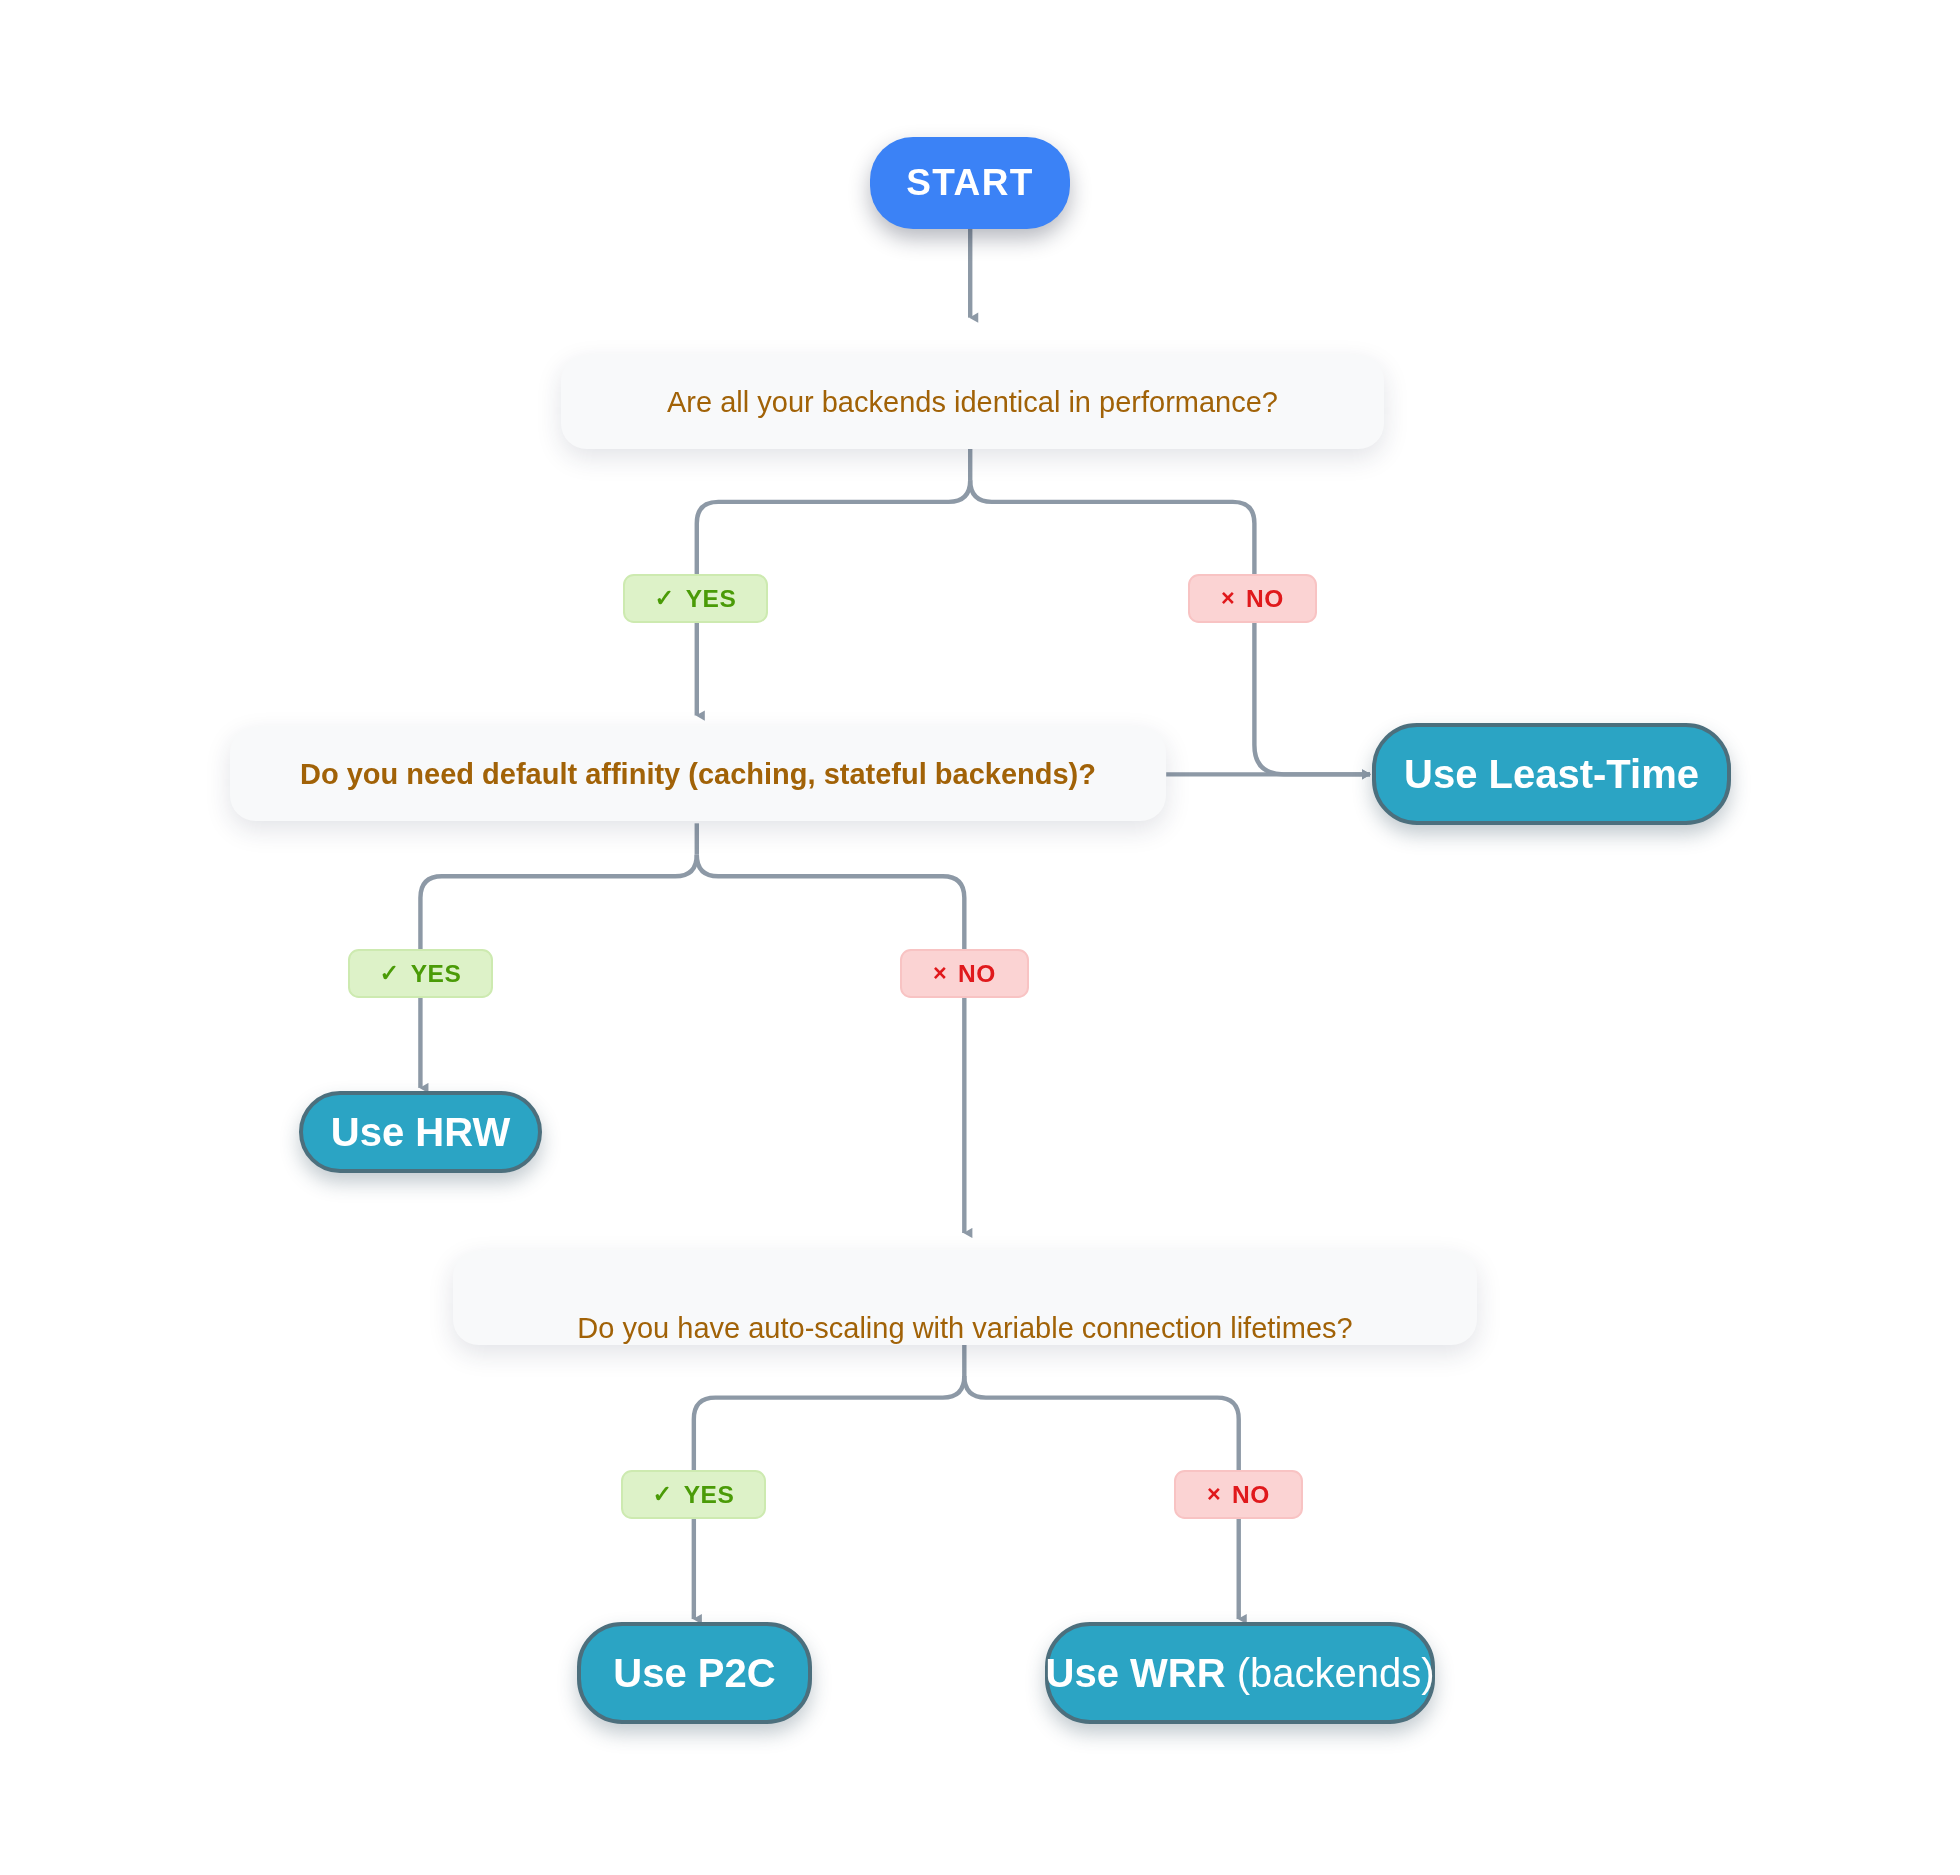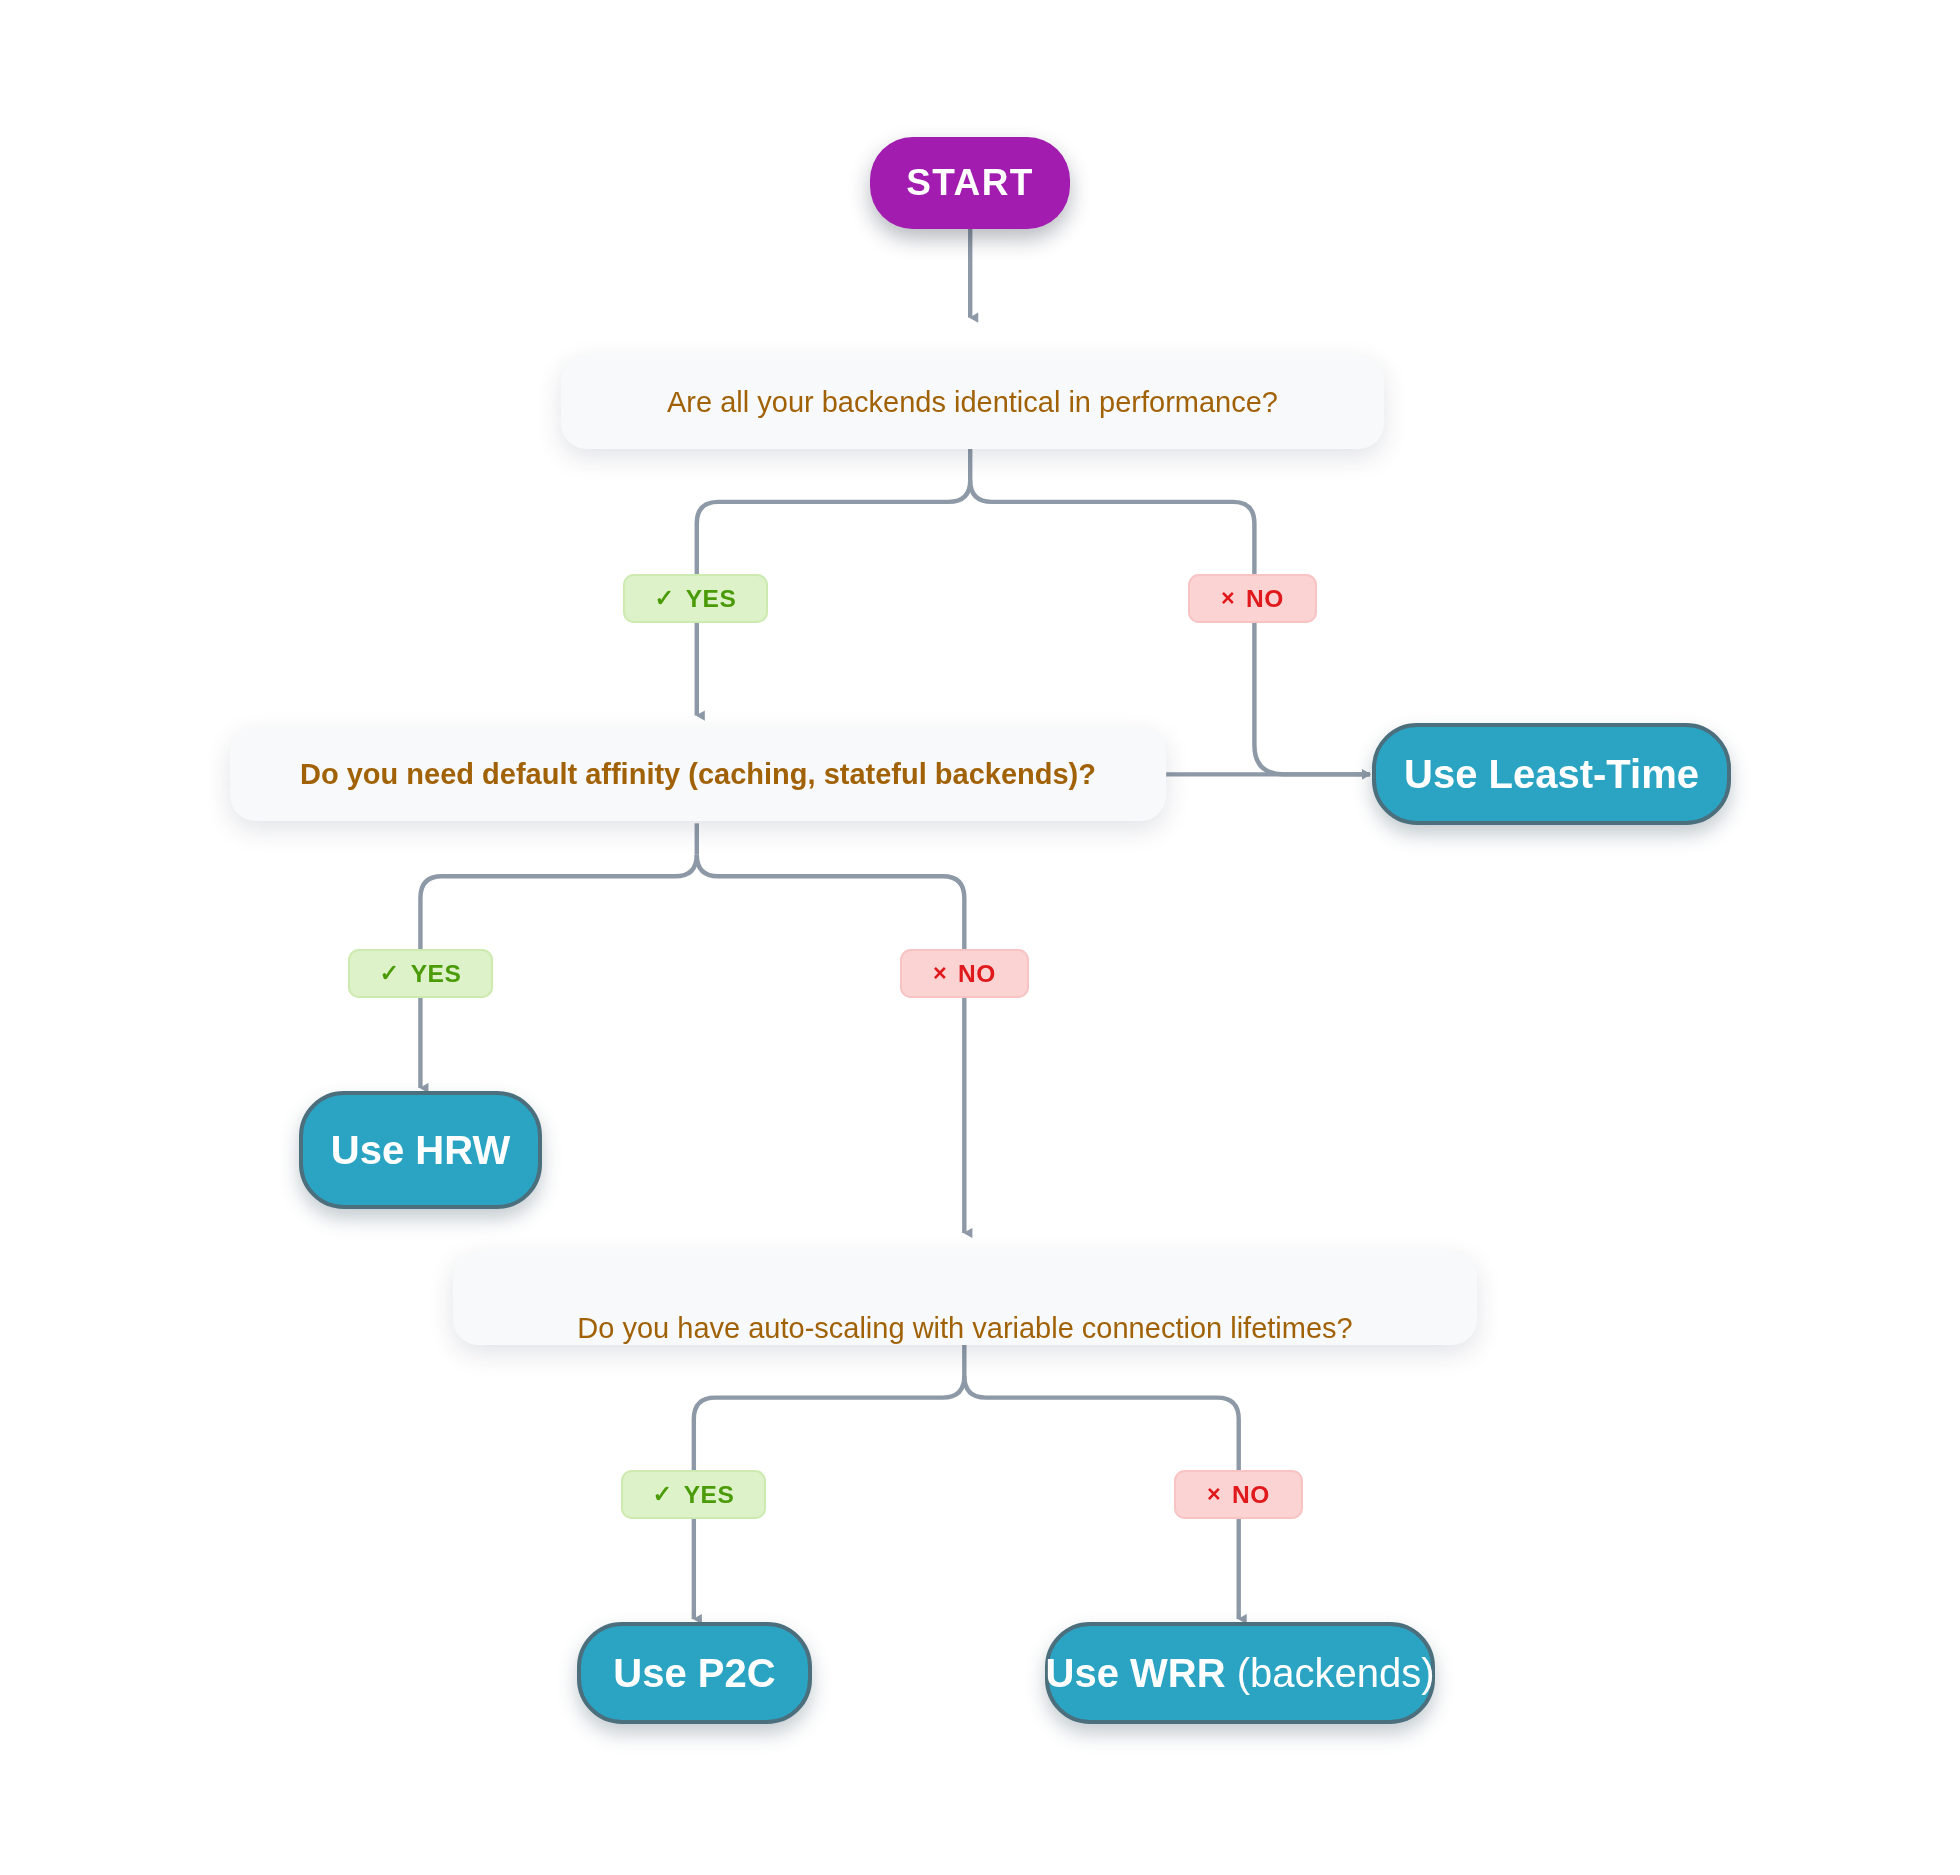--- a/index.html
+++ b/index.html
@@ -30,21 +30,21 @@
   .node {
     position: absolute;
     box-sizing: border-box;
     display: flex;
     align-items: center;
     justify-content: center;
     white-space: nowrap;
   }
   
   .node-start {
-    background: #a21caf;
+    background: #3b82f6;
     color: #ffffff;
     border-radius: 43px;
     font-size: 37px;
     font-weight: bold;
     letter-spacing: 1.4px;
     box-shadow: 0 9.8px 21.6px rgba(15,22,45,0.30);
   }
   
   .node-decision {
     background: #f8f9fa;
@@ -154,21 +154,21 @@
   </div>
 
   <div class="node node-decision" style="left:453px; top:1251px; width:1024px; height:94px;align-items:flex-end;">
     <span>Do you have auto-scaling with variable connection lifetimes?</span>
   </div>
 
   <div class="node node-outcome" style="left:1372px; top:723px; width:359px; height:102px;">
     <span>Use Least-Time</span>
   </div>
 
-  <div class="node node-outcome" style="left:299px; top:1091px; width:243px; height:118px;justify-content:center;">
+  <div class="node node-outcome" style="left:299px; top:1091px; width:243px; height:82px;justify-content:center;">
     <span>Use HRW</span>
   </div>
 
   <div class="node node-outcome" style="left:577px; top:1622px; width:235px; height:102px;">
     <span>Use P2C</span>
   </div>
 
   <div class="node node-outcome" style="left:1045px; top:1622px; width:390px; height:102px;">
     <span><span>Use WRR</span><span class="light"> (backends)</span></span>
   </div>

